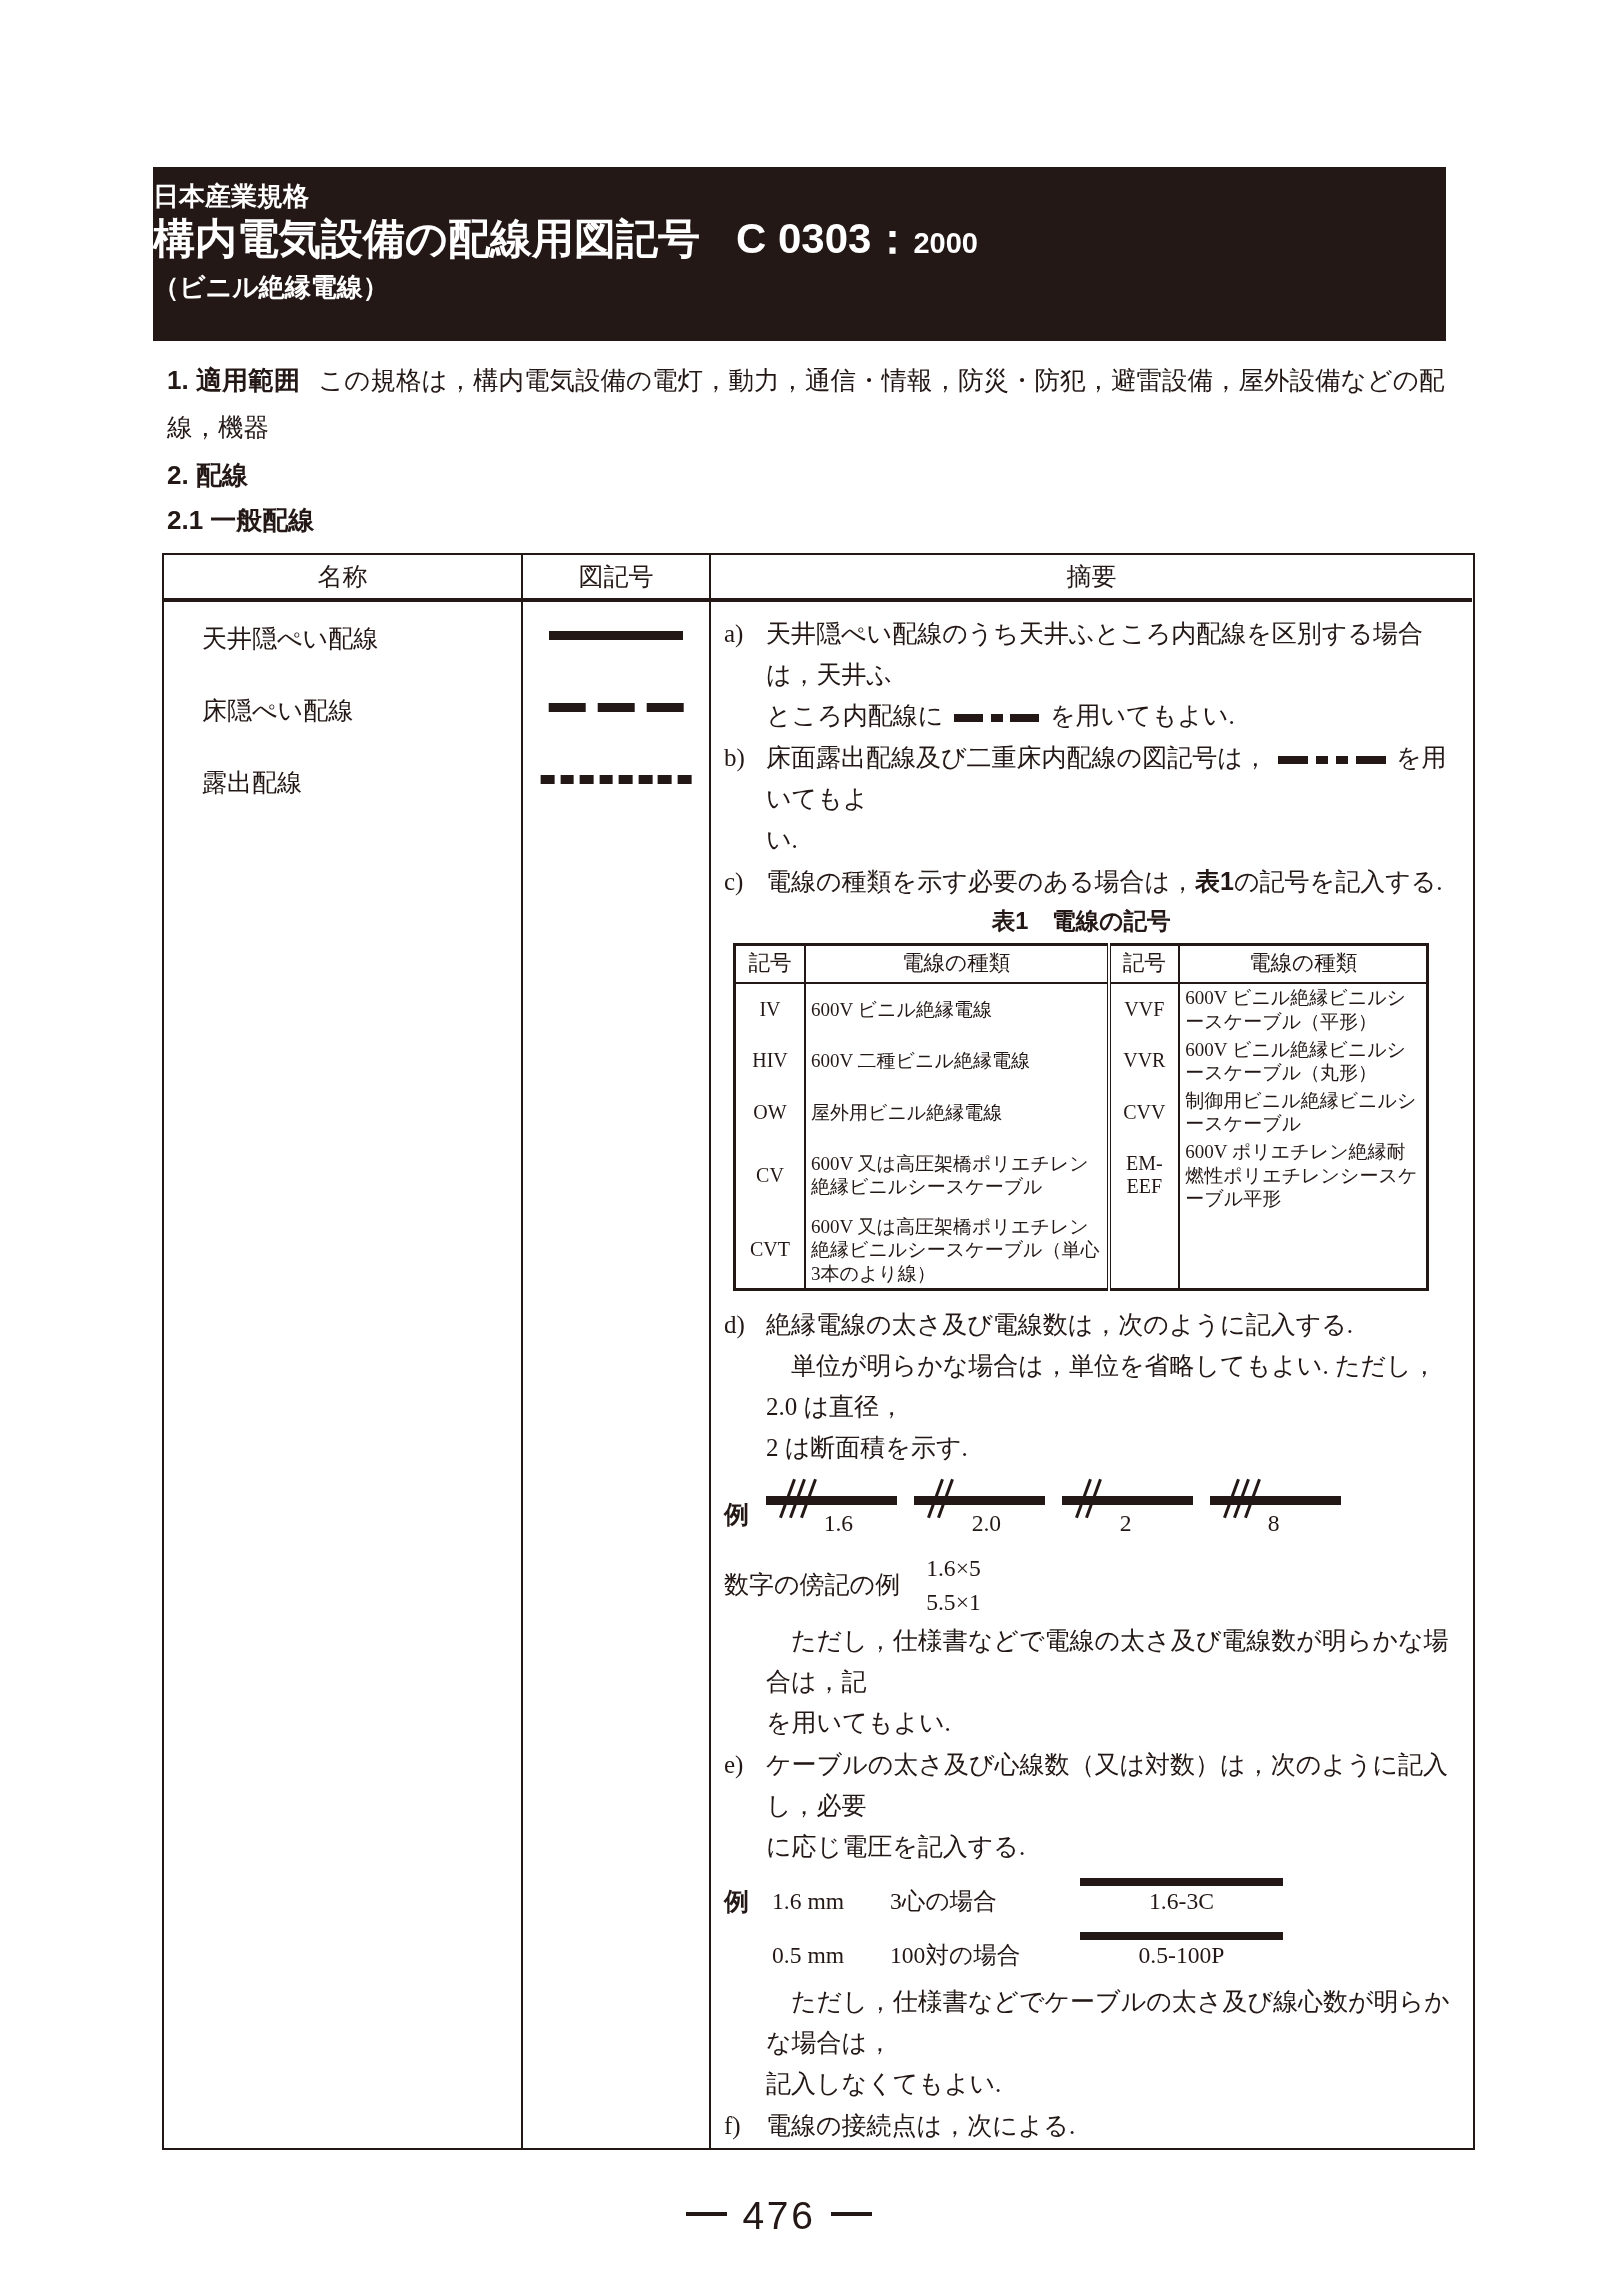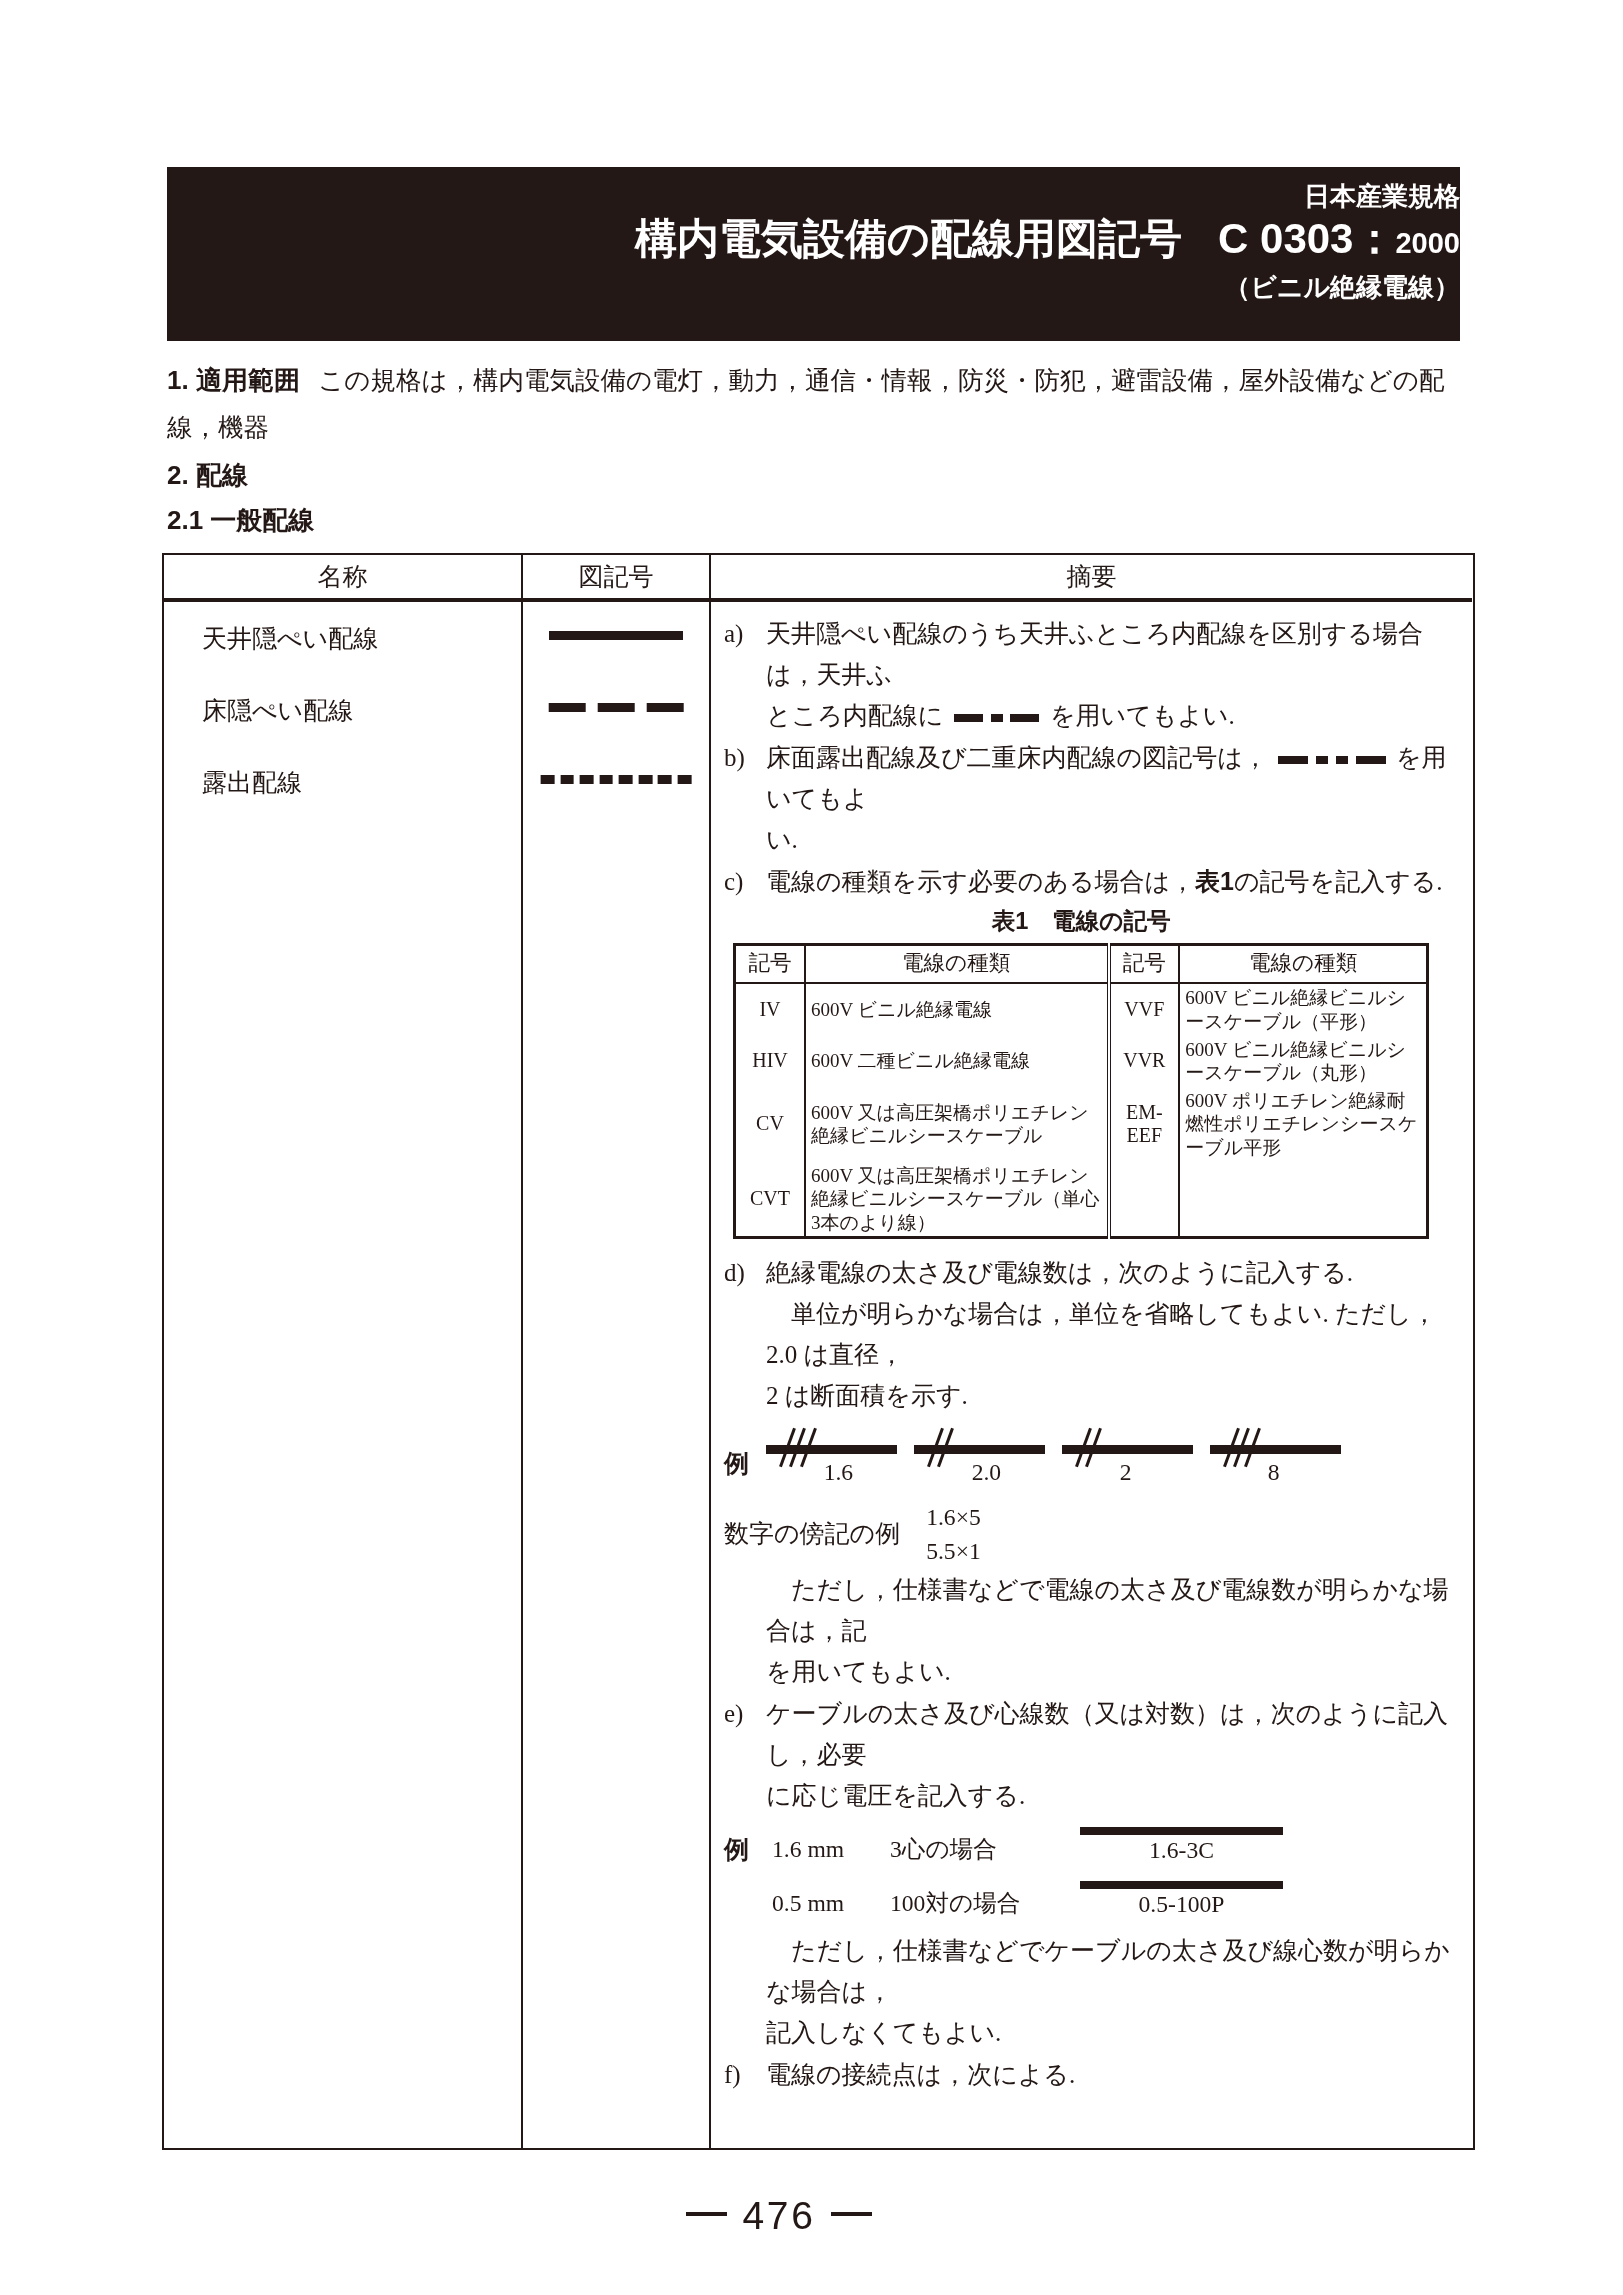--- a/index.html
+++ b/index.html
@@ -3,22 +3,22 @@
 <meta charset="utf-8">
 <style>
   html,body{margin:0;padding:0;}
   body{
     width:1623px;height:2295px;position:relative;background:#ffffff;
     font-family:"Liberation Serif","DejaVu Serif",serif;color:#231815;
     overflow:hidden;
   }
   .sans{font-family:"Liberation Sans","DejaVu Sans",sans-serif;}
   
-  .band{position:absolute;left:167px;top:167px;width:1293px;height:174px;
-        background:#231815;color:#ffffff;text-align:right;}
+  .band{position:absolute;left:153px;top:167px;width:1293px;height:174px;
+        background:#231815;color:#ffffff;text-align:left;}
   .band .org{font-family:"Liberation Sans","DejaVu Sans",sans-serif;font-weight:bold;
              font-size:26px;line-height:26px;margin-top:15.7px;}
   .band .title-row{margin-top:9.2px;font-family:"Liberation Sans","DejaVu Sans",sans-serif;
              font-weight:bold;font-size:42px;line-height:42px;}
   .band .code{margin-left:36px;}
   .band .year{font-size:29px;font-weight:bold;}
   .band .en{font-family:"Liberation Sans","DejaVu Sans",sans-serif;font-size:23px;
             line-height:23px;margin-top:7.9px;font-weight:normal;}
   .band .note{font-family:"Liberation Sans","DejaVu Sans",sans-serif;font-size:26px;
             line-height:26px;margin-top:10.5px;font-weight:bold;}
@@ -186,20 +186,26 @@
         <td class="code dbl">VVF</td>
         <td class="vline">600V ビニル絶縁ビニルシースケーブル（平形）</td>
       </tr>
       <tr>
         <td class="code">HIV</td>
         <td class="vline">600V 二種ビニル絶縁電線</td>
         <td class="code dbl">VVR</td>
         <td class="vline">600V ビニル絶縁ビニルシースケーブル（丸形）</td>
       </tr>
       <tr>
+        <td class="code">OW</td>
+        <td class="vline">屋外用ビニル絶縁電線</td>
+        <td class="code dbl">CVV</td>
+        <td class="vline">制御用ビニル絶縁ビニルシースケーブル</td>
+      </tr>
+      <tr>
         <td class="code">CV</td>
         <td class="vline">600V 又は高圧架橋ポリエチレン絶縁ビニルシースケーブル</td>
         <td class="code dbl">EM-EEF</td>
         <td class="vline">600V ポリエチレン絶縁耐燃性ポリエチレンシースケーブル平形</td>
       </tr>
       <tr>
         <td class="code">CVT</td>
         <td class="vline">600V 又は高圧架橋ポリエチレン絶縁ビニルシースケーブル（単心3本のより線）</td>
         <td class="code dbl"></td>
         <td class="vline"></td>

